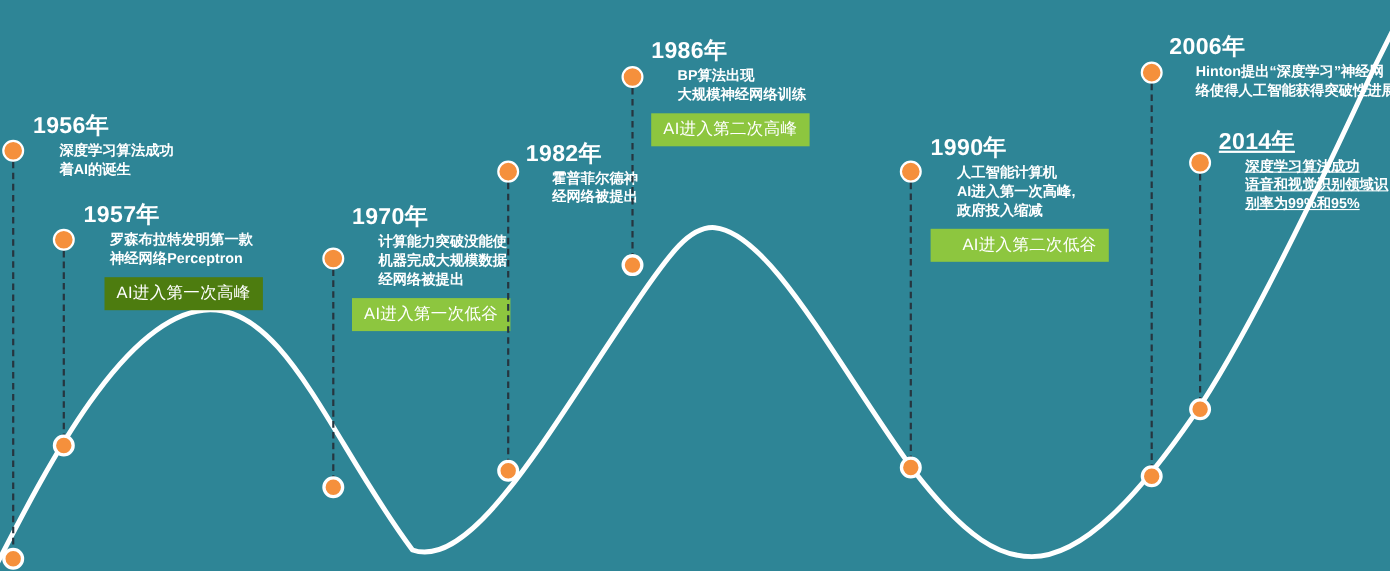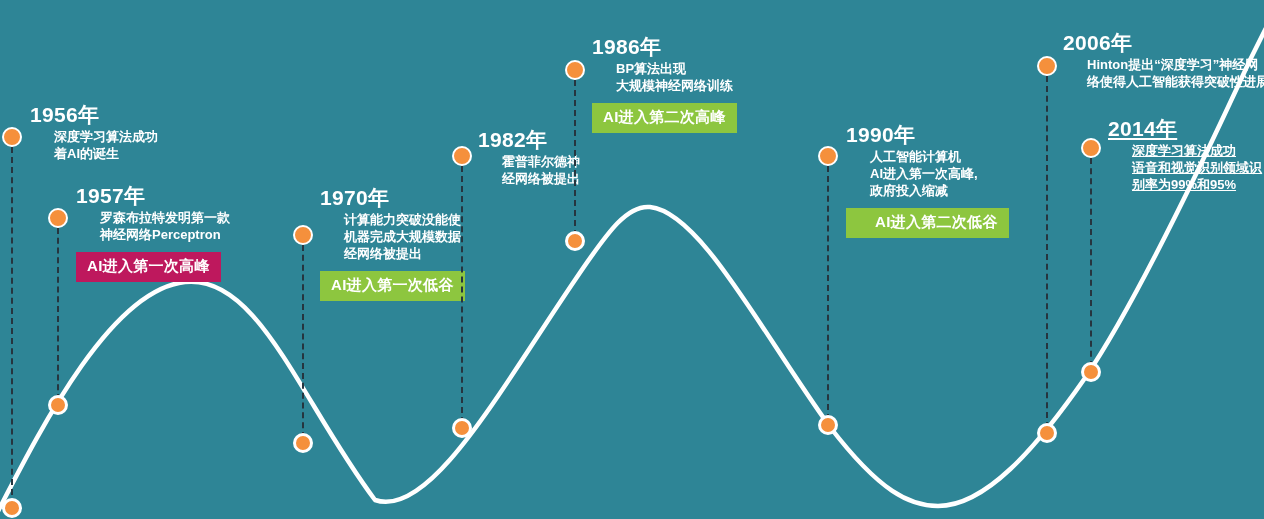--- a/index.html
+++ b/index.html
@@ -42,21 +42,21 @@
     margin-top: 1px;
   }
   .desc div { white-space: nowrap; margin-left: 24px; }
   .badge {
     display: inline-block;
     margin-top: 9px;
     padding: 5px 11px 6px 11px;
     background: #8dc63f;
     color: #ffffff;
     font-size: 15px;
-    font-weight: bold;
+    font-weight: normal;
     letter-spacing: 0.3px;
     white-space: nowrap;
   }
   
   .dot {
     position: absolute;
     width: 20px;
     height: 20px;
     margin-left: -10px;
     margin-top: -10px;
@@ -94,21 +94,21 @@
           <div>深度学习算法成功</div>
           <div>着AI的诞生</div>
         </div>
       </div>
       <div class="connector" style="left: 58px; top: 228px; height: 172px; border-left-color: rgb(38, 53, 63);"></div>
       <div class="dot plain" style="left: 58px; top: 405px; background: rgb(245, 144, 60); border-color: rgb(255, 255, 255);"></div>
       <div class="dot" style="left: 58px; top: 218px; background: rgb(245, 144, 60); border-color: rgb(255, 255, 255);"></div>
       <div class="label-block" style="left: 76px; top: 184px;"><div class="year">1957年</div><div class="desc">
           <div>罗森布拉特发明第一款</div>
           <div>神经网络Perceptron</div>
-        </div><div class="badge" style="background: #be185d; color: rgb(255, 255, 255);">AI进入第一次高峰</div></div>
+        </div><div class="badge" style="background: #4d7c0f; color: rgb(255, 255, 255); margin-left: 19px;">AI进入第一次高峰</div></div>
       <div class="connector" style="left: 303px; top: 245px; height: 193px; border-left-color: rgb(38, 53, 63);"></div>
       <div class="dot plain" style="left: 303px; top: 443px; background: rgb(245, 144, 60); border-color: rgb(255, 255, 255);"></div>
       <div class="dot" style="left: 303px; top: 235px; background: rgb(245, 144, 60); border-color: rgb(255, 255, 255);"></div>
       <div class="label-block" style="left: 320px; top: 186px;"><div class="year">1970年</div><div class="desc">
           <div>计算能力突破没能使</div>
           <div>机器完成大规模数据</div>
           <div>经网络被提出</div>
         </div><div class="badge" style="background: rgb(141, 198, 63); color: rgb(255, 255, 255);">AI进入第一次低谷</div></div>
       <div class="connector" style="left: 462px; top: 166px; height: 257px; border-left-color: rgb(38, 53, 63);"></div>
       <div class="dot plain" style="left: 462px; top: 428px; background: rgb(245, 144, 60); border-color: rgb(255, 255, 255);"></div>

